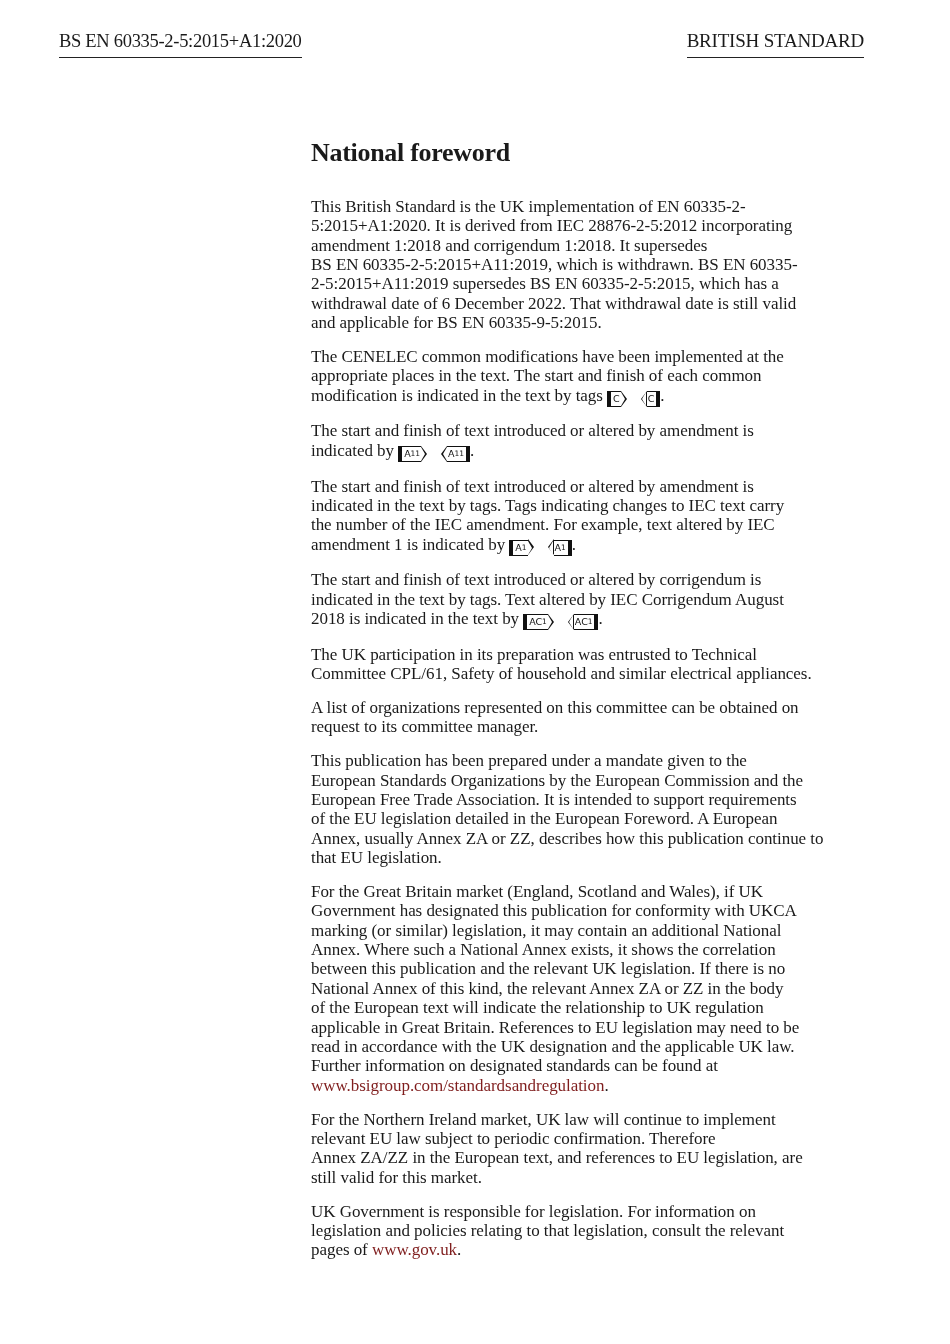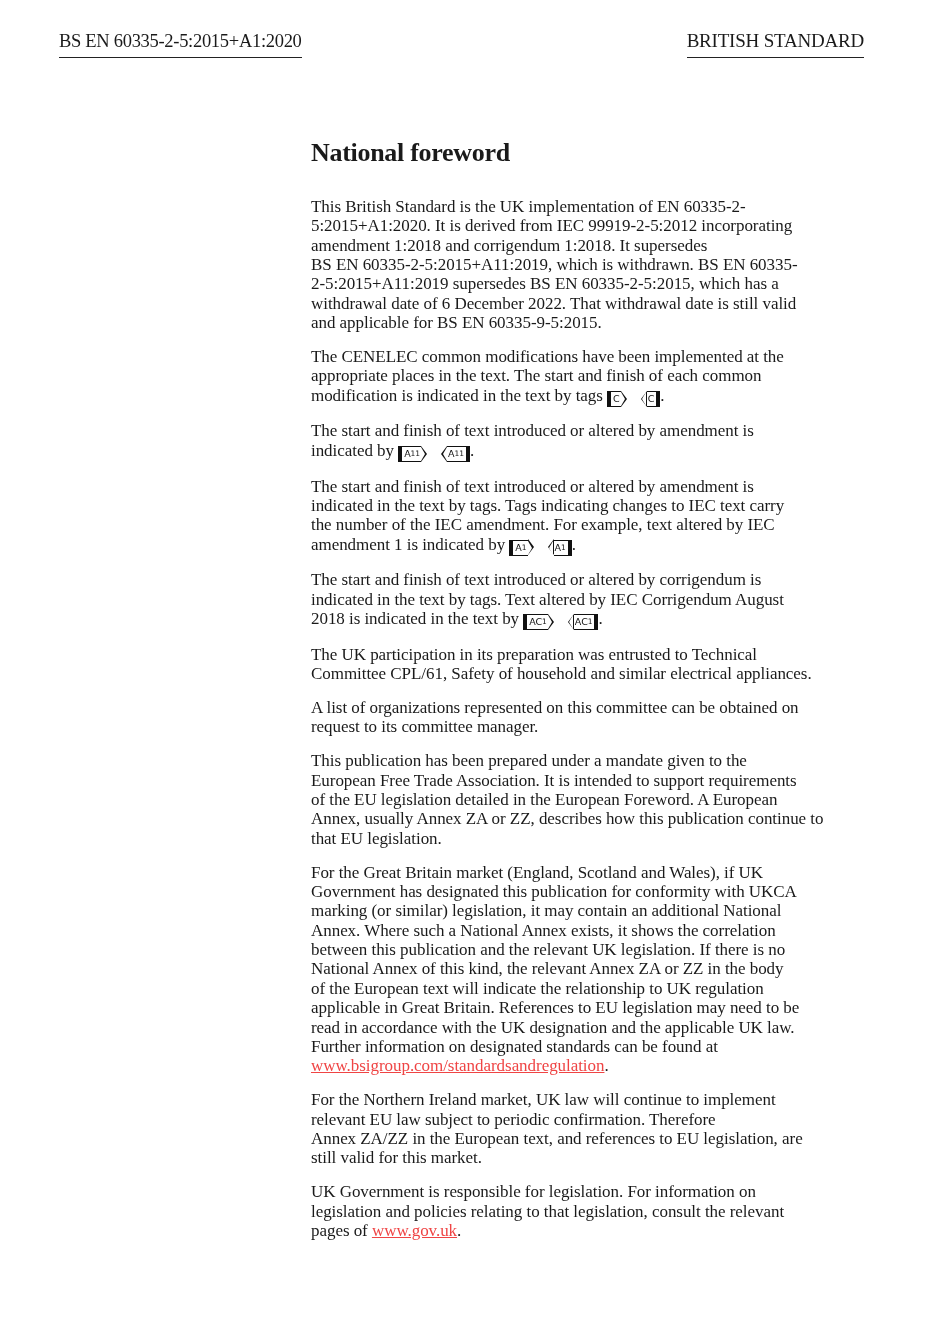--- a/index.html
+++ b/index.html
@@ -57,22 +57,21 @@
     p.para {
       margin: 0 0 14.7px 0;
       font-family: "Liberation Serif", serif;
       font-size: 17px;
       line-height: 19.35px;
       white-space: nowrap;
       letter-spacing: -0.05px;
     }
     .line { display: block; }
     a.link {
-      color: #ef4444;
-      text-decoration: underline;
+      color: #7f1d1d;
     }
     
     .tag {
       display: inline-flex;
       align-items: center;
       height: 14px;
       vertical-align: -1px;
       font-family: "DejaVu Sans", sans-serif;
       font-size: 9.5px;
       line-height: 14px;
@@ -147,21 +146,21 @@
 <body>
 
 <div class="running-header-left">BS EN 60335-2-5:2015+A1:2020</div>
 <div class="running-header-right">BRITISH STANDARD</div>
 
 <main class="content">
   <h1 class="title">National foreword</h1>
 
   <p class="para">
     <span class="line">This British Standard is the UK implementation of EN 60335-2-</span>
-    <span class="line">5:2015+A1:2020. It is derived from IEC 99919-2-5:2012 incorporating</span>
+    <span class="line">5:2015+A1:2020. It is derived from IEC 28876-2-5:2012 incorporating</span>
     <span class="line">amendment 1:2018 and corrigendum 1:2018. It supersedes</span>
     <span class="line">BS EN 60335-2-5:2015+A11:2019, which is withdrawn. BS EN 60335-</span>
     <span class="line">2-5:2015+A11:2019 supersedes BS EN 60335-2-5:2015, which has a</span>
     <span class="line">withdrawal date of 6 December 2022. That withdrawal date is still valid</span>
     <span class="line">and applicable for BS EN 60335-9-5:2015.</span>
   </p>
 
   <p class="para">
     <span class="line">The CENELEC common modifications have been implemented at the</span>
     <span class="line">appropriate places in the text. The start and finish of each common</span>
@@ -213,20 +212,21 @@
     <span class="line">Committee CPL/61, Safety of household and similar electrical appliances.</span>
   </p>
 
   <p class="para">
     <span class="line">A list of organizations represented on this committee can be obtained on</span>
     <span class="line">request to its committee manager.</span>
   </p>
 
   <p class="para">
     <span class="line">This publication has been prepared under a mandate given to the</span>
+    <span class="line">European Standards Organizations by the European Commission and the</span>
     <span class="line">European Free Trade Association. It is intended to support requirements</span>
     <span class="line">of the EU legislation detailed in the European Foreword. A European</span>
     <span class="line">Annex, usually Annex ZA or ZZ, describes how this publication continue to</span>
     <span class="line">that EU legislation.</span>
   </p>
 
   <p class="para">
     <span class="line">For the Great Britain market (England, Scotland and Wales), if UK</span>
     <span class="line">Government has designated this publication for conformity with UKCA</span>
     <span class="line">marking (or similar) legislation, it may contain an additional National</span>

